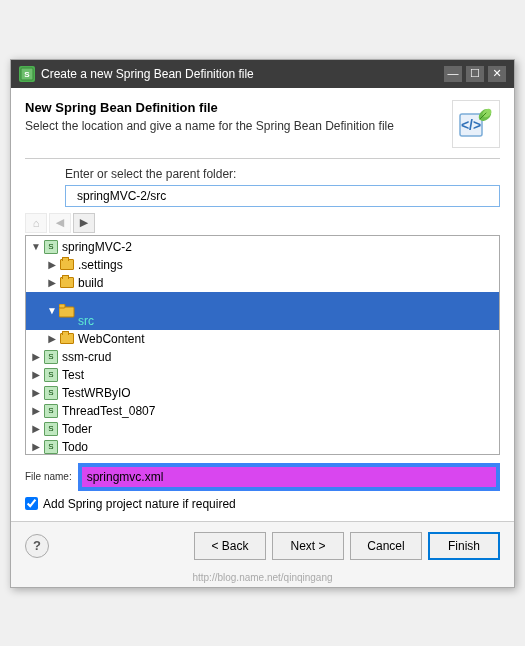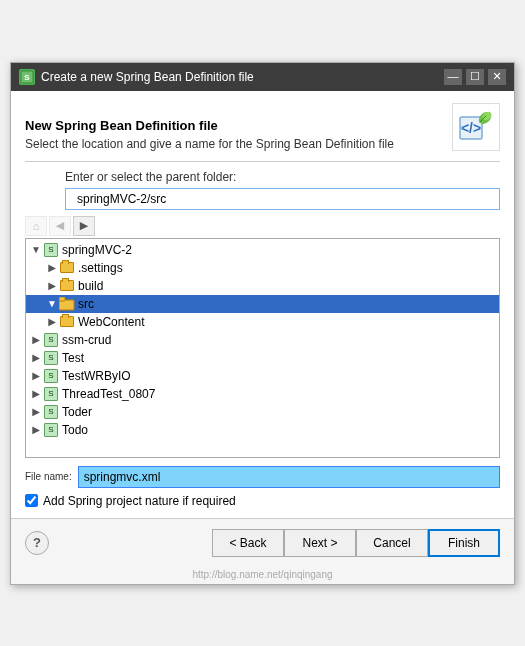--- a/index.html
+++ b/index.html
@@ -62,21 +62,21 @@
       justify-content: center;
       line-height: 1;
     }
 
     .dialog-body {
       padding: 12px 14px 10px 14px;
       background: white;
     }
     .dialog-header {
       display: flex;
-      align-items: flex-end;
+      align-items: flex-start;
       margin-bottom: 10px;
     }
     .dialog-header-text { flex: 1; }
     .dialog-title {
       font-size: 13px;
       font-weight: bold;
       color: #000;
       margin-bottom: 4px;
     }
     .dialog-subtitle {
@@ -203,25 +203,25 @@
       margin-top: 8px;
     }
     .file-name-label {
       font-size: 10px;
       color: #333;
       margin-right: 6px;
       white-space: nowrap;
     }
     .file-name-input {
       flex: 1;
-      border: 1px solid #3b82f6;
+      border: 4px solid #3b82f6;
       padding: 3px 5px;
       font-size: 12px;
       outline: none;
-      background: #7dd3fc;
+      background: #d946ef;
     }
 
     .advanced-btn {
       border: 1px solid #aaa;
       background: #f0f0f0;
       padding: 4px 8px;
       font-size: 12px;
       cursor: pointer;
       margin-top: 8px;
     }
@@ -241,21 +241,21 @@
       border-top: 1px solid #ccc;
       padding: 0;
     }
     .button-bar {
       display: flex;
       align-items: center;
       justify-content: space-between;
       padding: 10px 14px;
     }
     .btn-left { display: flex; align-items: center; }
-    .btn-right { display: flex; }
+    .btn-right { display: flex; gap: 6px; }
     .help-btn {
       width: 24px;
       height: 24px;
       border: 1px solid #aaa;
       background: #f0f0f0;
       border-radius: 50%;
       cursor: pointer;
       font-size: 13px;
       font-weight: bold;
       color: #555;
@@ -381,21 +381,21 @@
       </div>
 
       <div class="tree-item highlighted" style="padding-left: 20px;">
         <span class="tree-toggle" style="color:white;">▼</span>
         <span class="tree-folder-icon">
           <svg width="16" height="14" viewBox="0 0 16 14">
             <rect x="0" y="3" width="15" height="10" rx="1" fill="#f0c040" stroke="#c08000" stroke-width="1"></rect>
             <rect x="0" y="0" width="6" height="4" rx="1" fill="#f0c040" stroke="#c08000" stroke-width="1"></rect>
           </svg>
         </span>
-        <span style="color:#000000;">src</span>
+        <span style="color:#5eead4;margin-top:20px;">src</span>
       </div>
 
       <div class="tree-item" style="padding-left: 20px;">
         <span class="tree-toggle">▶</span>
         <span class="tree-folder-icon">
           <div class="folder-yellow"></div>
         </span>
         <span>WebContent</span>
       </div>
 

